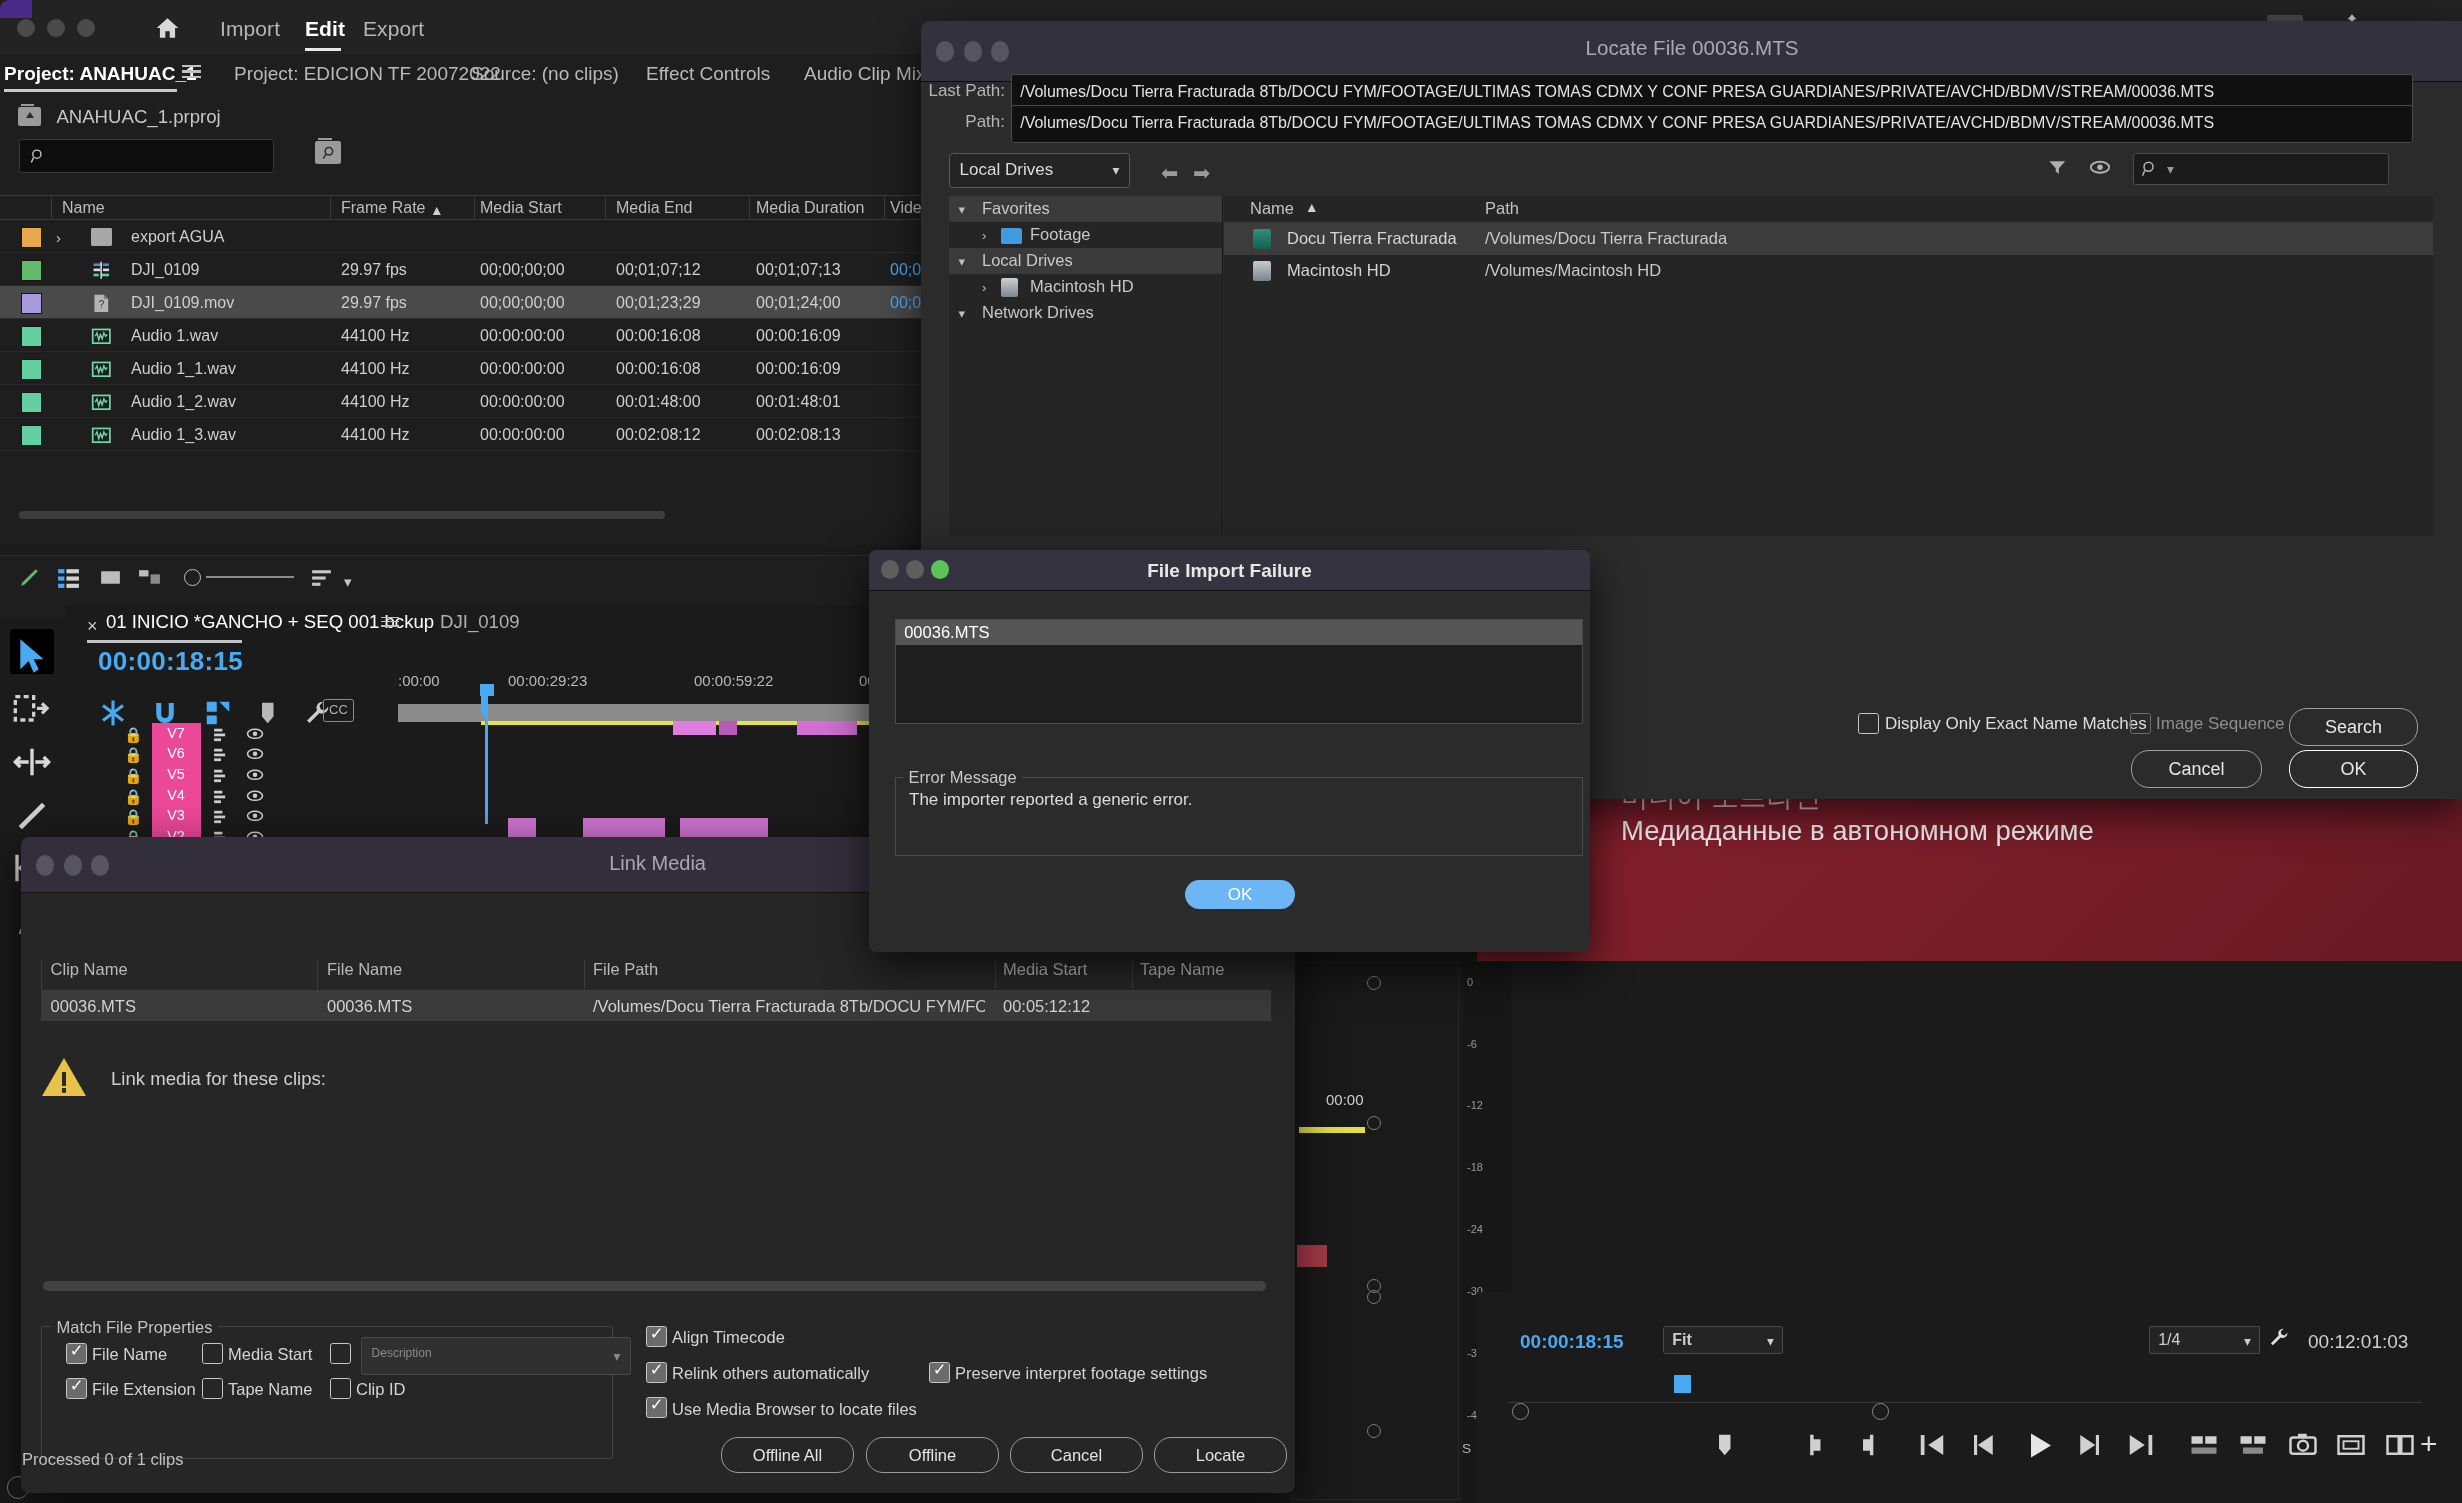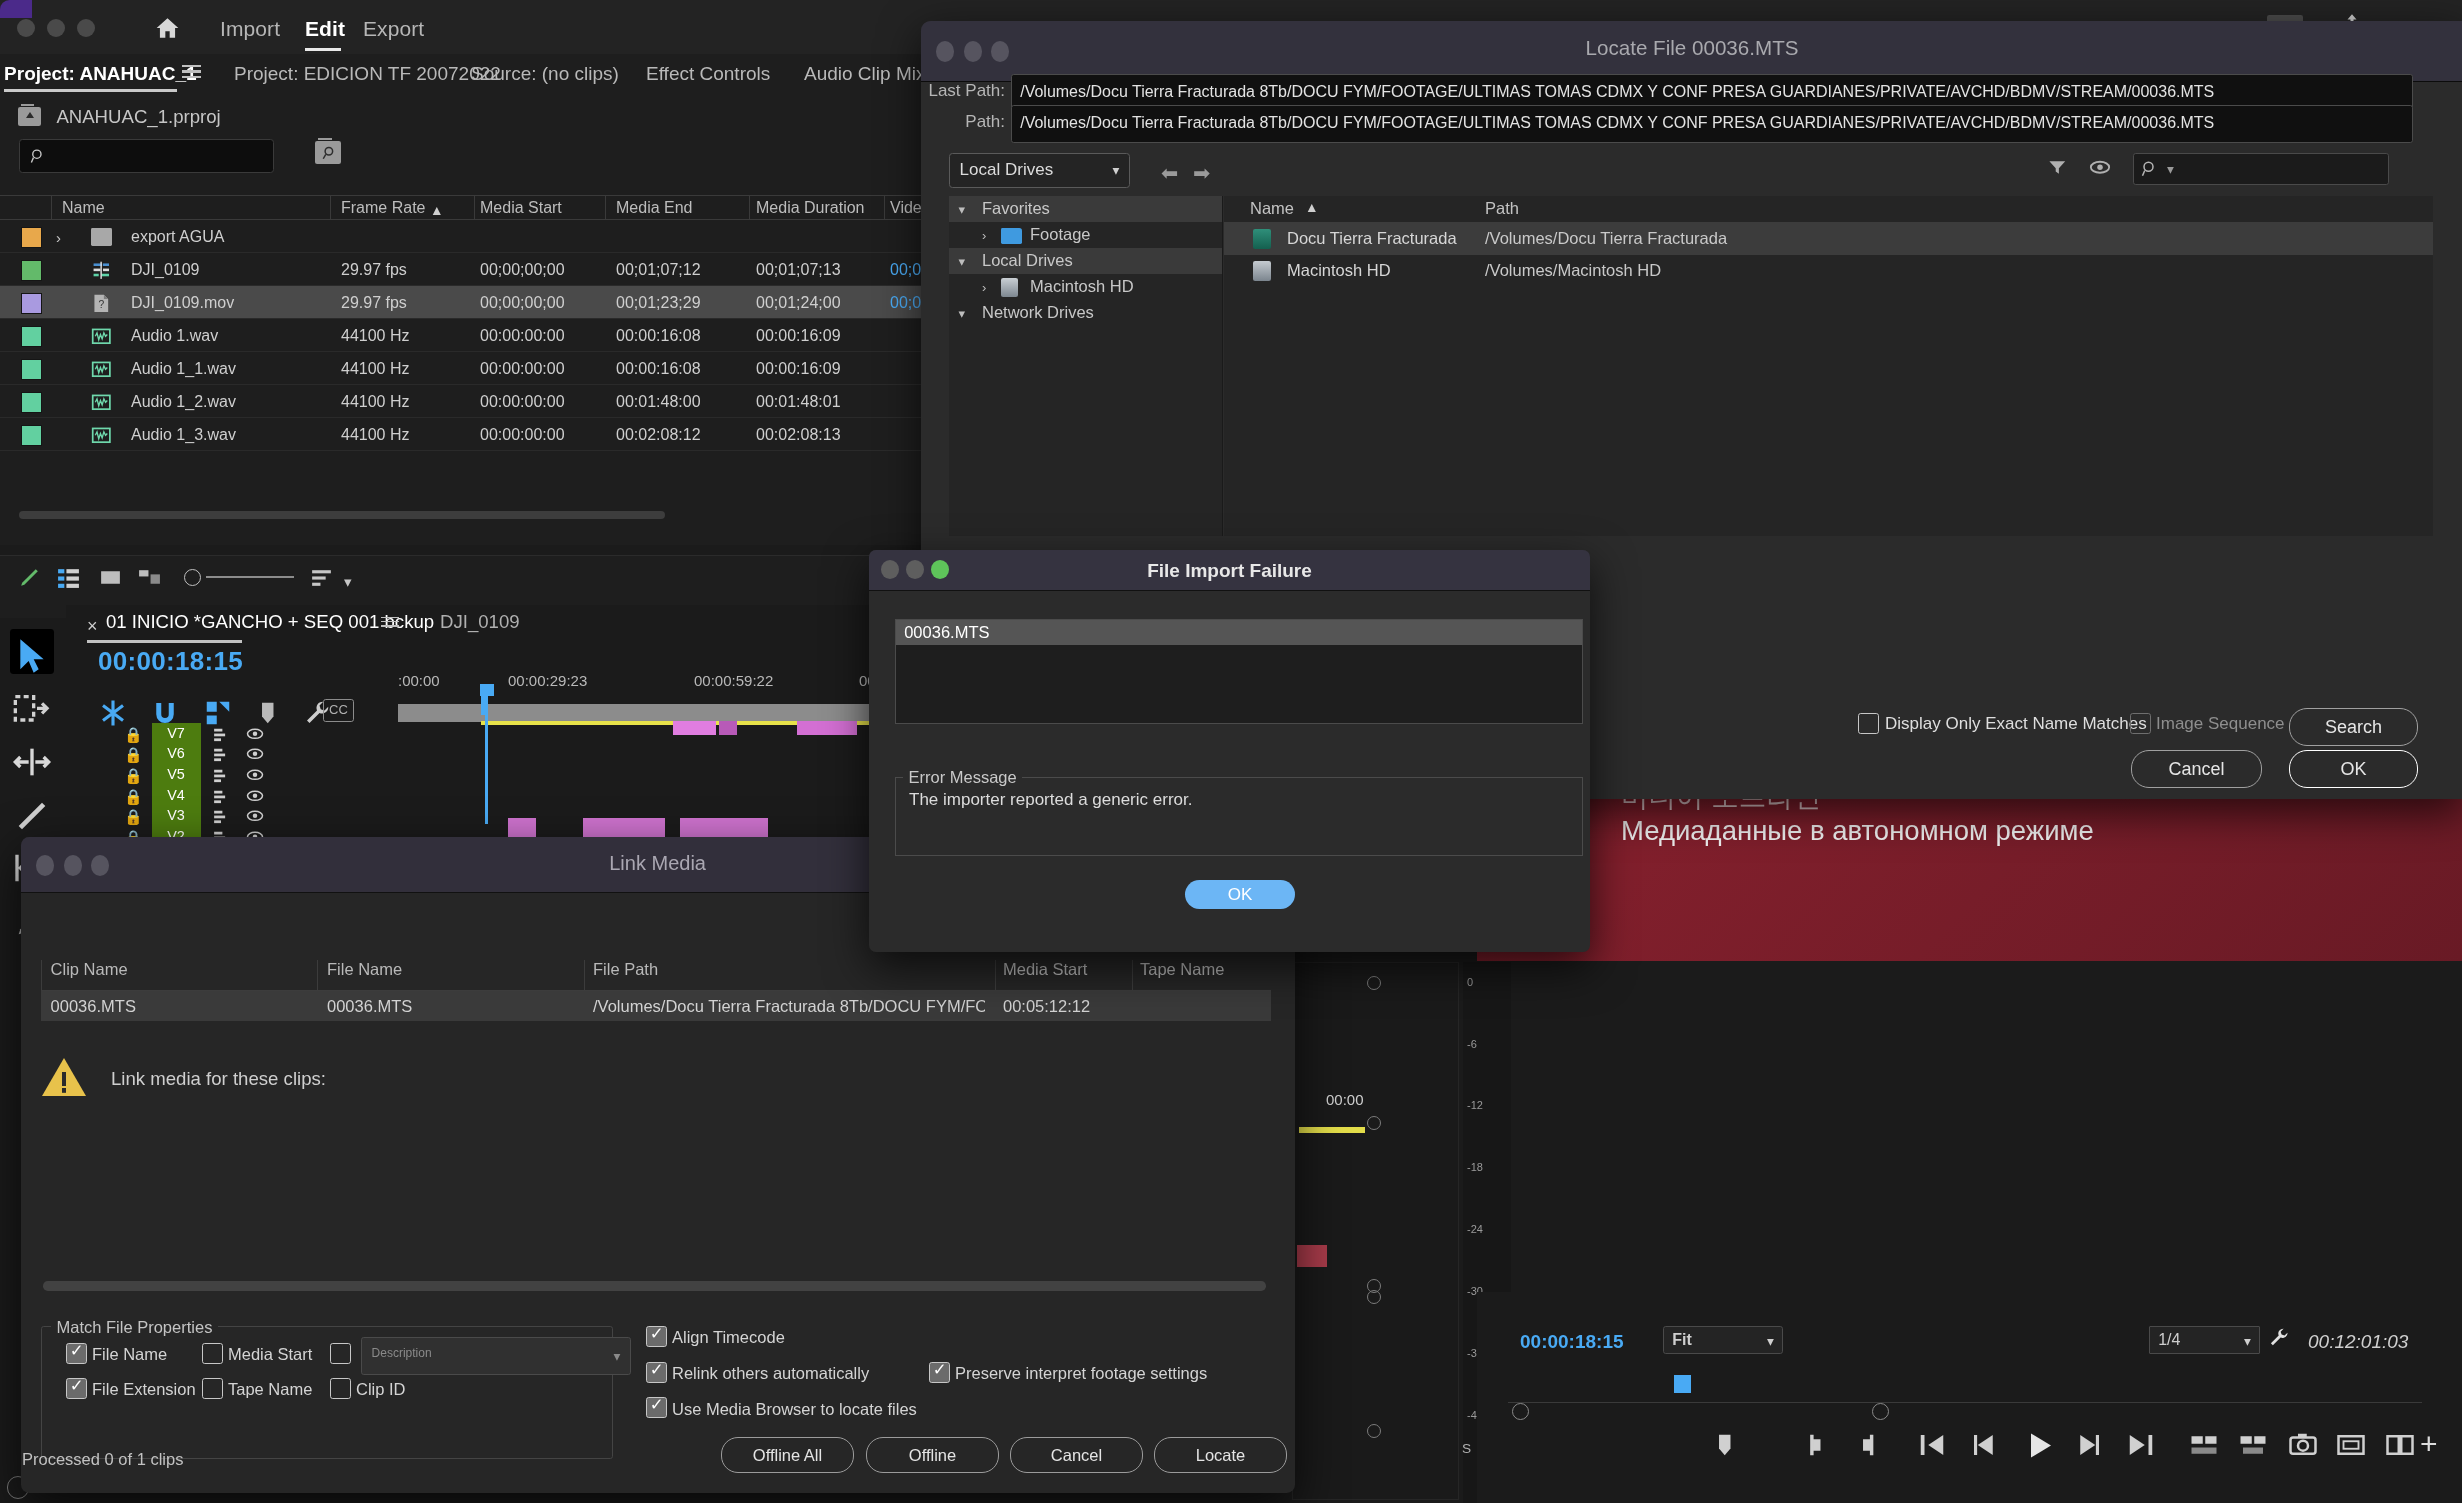--- a/index.html
+++ b/index.html
@@ -63,39 +63,39 @@
   #seq-tab-close{position:absolute;left:87px;top:616px;font-size:18px;color:#cfcfcf;}
   #seq-tab-label{position:absolute;left:106px;top:611px;font-size:18.6px;color:#ffffff;white-space:nowrap;}
   #seq-tab-underline{position:absolute;left:87px;top:640px;width:155px;height:2.7px;background:#c2c2c2;}
   #seq-menu{position:absolute;left:381px;top:617px;width:18px;height:12.4px;}
   #seq-tab2{position:absolute;left:440px;top:611px;font-size:18.6px;color:#b0b0b0;}
   #tl-timecode{position:absolute;left:98px;top:646px;font-size:26px;font-weight:bold;color:#49aaf4;letter-spacing:0.3px;}
   #tl-ruler-label{position:absolute;left:398px;top:672px;font-size:15px;color:#b9b9b9;}
   #tl-cc{position:absolute;left:323px;top:699px;width:29px;height:20.6px;border:1.4px solid #8c8c8c;border-radius:2.7px;font-size:13px;color:#b0b0b0;text-align:center;line-height:20.6px;}
   .track-row{position:absolute;left:124px;width:186px;height:23.4px;}
   .track-lock{position:absolute;left:0;top:2.7px;font-size:15px;color:#c4c4c4;}
-  .track-name{position:absolute;left:27.5px;top:0;width:49px;height:20.6px;background:#4d7c0f;color:#fff;font-size:14.4px;text-align:center;line-height:20.6px;}
+  .track-name{position:absolute;left:27.5px;top:0;width:49px;height:20.6px;background:#ec4899;color:#fff;font-size:14.4px;text-align:center;line-height:20.6px;}
   .track-sync{position:absolute;left:88px;top:2.7px;width:18px;height:16.5px;}
   .track-eye{position:absolute;left:122px;top:4.1px;width:18px;height:13.7px;}
   #tl-ruler{position:absolute;left:398px;top:687px;width:522px;height:13.7px;}
   #tl-workbar{position:absolute;left:398px;top:704px;width:522px;height:18px;background:#8c8c8c;}
   #tl-yellowbar{position:absolute;left:481px;top:721px;width:440px;height:4.1px;background:#e8e24a;}
   #tl-playhead{position:absolute;left:485px;top:687px;width:3.4px;height:137px;background:#49aaf4;}
   #tl-playhead-head{position:absolute;left:480px;top:684px;width:13.7px;height:12.4px;background:#49aaf4;}
   #offline-bg{position:absolute;left:2047px;top:453px;width:415px;height:508px;background:linear-gradient(135deg,#8e2130,#6a1a26);}
   #offline-text{position:absolute;left:1621px;top:780px;width:824px;font-size:27.5px;color:#f0f0f0;line-height:1.22;}
   .offline-ko{color:#e2c9cc;}
 
   #prog-tc-left{position:absolute;left:1520px;top:1331px;font-size:19px;font-weight:bold;color:#49aaf4;}
   #prog-fit{position:absolute;left:1663px;top:1326px;width:118px;height:26px;background:#242424;border:0.7px solid #4a4a4a;border-radius:2.7px;}
   #prog-fit-label{position:absolute;left:8.2px;top:4.1px;font-size:16px;color:#cfcfcf;font-weight:bold;}
   #prog-fit-chev{position:absolute;right:8.2px;top:5.5px;font-size:13.7px;color:#cfcfcf;}
   #prog-quality{position:absolute;left:2149px;top:1326px;width:109px;height:26px;background:#242424;border:0.7px solid #4a4a4a;border-radius:1px;}
   #prog-wrench{position:absolute;left:2267px;top:1325px;width:23.4px;height:25px;}
-  #prog-tc-right{position:absolute;left:2308px;top:1331px;font-size:19px;color:#cfcfcf;font-style:italic;}
+  #prog-tc-right{position:absolute;left:2308px;top:1331px;font-size:19px;color:#cfcfcf;}
   #prog-scrub{position:absolute;left:1508px;top:1381px;width:914px;height:18px;}
   #prog-scrub-head{position:absolute;left:1674px;top:1375px;width:16.5px;height:18px;background:#49aaf4;}
   #prog-scrub-line{position:absolute;left:1508px;top:1402px;width:914px;height:1.4px;background:#3a3a3a;}
   #prog-knob-l{position:absolute;left:1512px;top:1403px;width:15px;height:15px;border:1.4px solid #8a8a8a;border-radius:50%;}
   #prog-knob-r{position:absolute;left:1872px;top:1403px;width:15px;height:15px;border:1.4px solid #8a8a8a;border-radius:50%;}
 
   
   #meters{position:absolute;left:1463px;top:962px;width:48px;height:543px;background:#171717;}
   .meter-scale{position:absolute;left:4.1px;font-size:11px;color:#9a9a9a;}
   #meter-ss{position:absolute;left:1462px;top:1441px;font-size:13.7px;color:#b0b0b0;letter-spacing:5.5px;}

